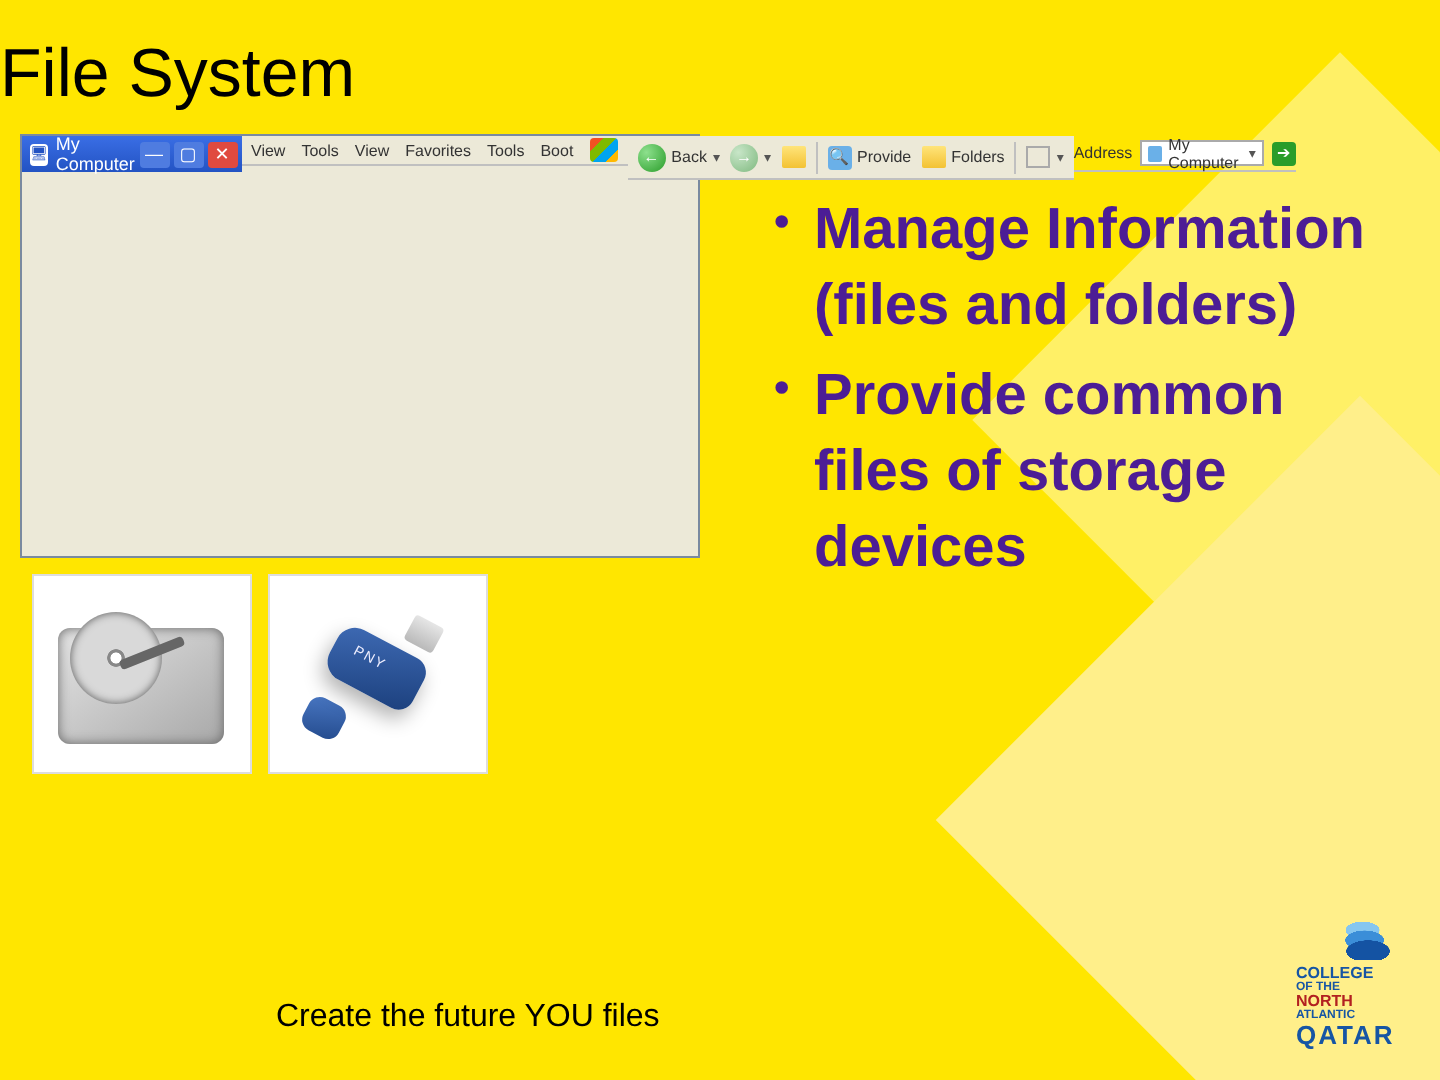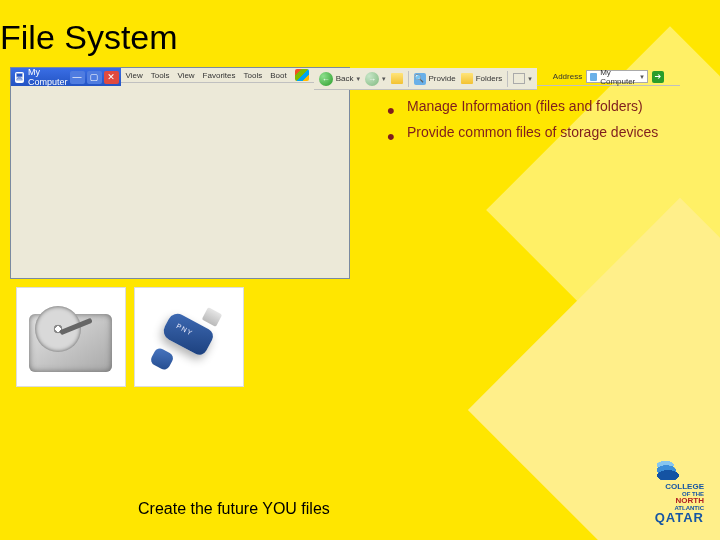--- a/index.html
+++ b/index.html
@@ -26,23 +26,24 @@
   .left-col {
     width: 360px;
   }
   .right-col {
     width: 330px;
     padding-left: 15px;
     padding-top: 30px;
   }
   .bullet-list {
     list-style: none;
-    font-size: 14px;
-    color: #7f1d1d;
+    font-size: 29px;
+    color: #4c1d95;
     line-height: 1.3;
+    font-weight: bold;
   }
   .bullet-list li {
     position: relative;
     padding-left: 22px;
     margin-bottom: 8px;
   }
   .bullet-list li::before {
     content: "•";
     position: absolute;
     left: 2px;
@@ -123,21 +124,21 @@
   .tb-sep { width: 1px; height: 16px; background: #c0c0c0; }
   .tb-search {
     width: 12px; height: 12px; background: #6ab0e8; border-radius: 2px;
     display: flex; align-items: center; justify-content: center; color:#fff; font-size:8px;
   }
   .addrbar {
     height: 18px;
     display: flex;
     align-items: center;
     gap: 4px;
-    padding: 0 16px;
+    padding: 0 0;
     border-bottom: 1px solid #c0c0c0;
     font-size: 8px;
     color: #333;
   }
   .addr-input {
     flex: 1; height: 13px; background: #fff; border: 1px solid #aaa;
     display: flex; align-items: center; padding: 0 3px; gap: 3px;
   }
   .mini-monitor { width:9px; height:8px; background:#6ab0e8; border-radius:1px; }
   .go-arrow { width:12px; height:12px; background:#2a9d2a; border-radius:2px; color:#fff; display:flex; align-items:center; justify-content:center; font-size:8px; }
@@ -252,22 +253,22 @@
   }
 
   .tagline {
     position: absolute;
     left: 138px; bottom: 22px;
     font-family: "Comic Sans MS", cursive, sans-serif;
     font-size: 16px; color: #000;
   }
 
   .corner-logo {
-    position: absolute; right: 16px; bottom: 16px;
-    width: 72px; text-align: right;
+    position: absolute; right: 0; bottom: 16px;
+    width: 72px; text-align: left;
     font-size: 7px; line-height: 1;
   }
   .wave {
     width: 34px; height: 22px; margin: 0 auto 3px;
     background:
       radial-gradient(ellipse 18px 9px at 50% 80%, #1453a3 0 60%, transparent 61%),
       radial-gradient(ellipse 16px 8px at 45% 55%, #3b8ed8 0 60%, transparent 61%),
       radial-gradient(ellipse 14px 7px at 42% 32%, #86c6ef 0 60%, transparent 61%);
     border-radius: 4px;
   }

